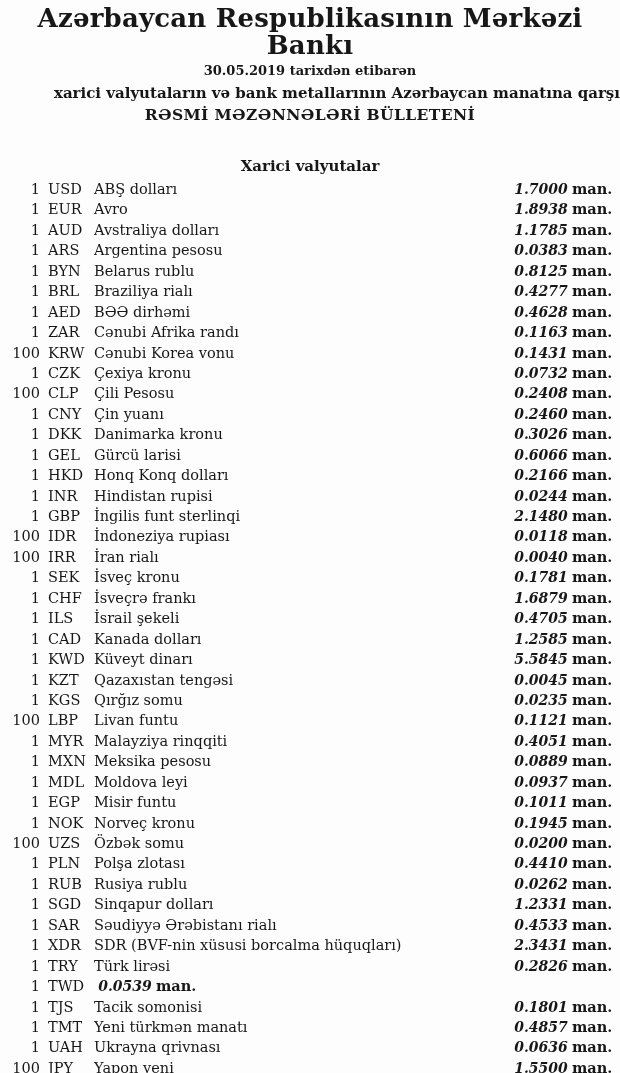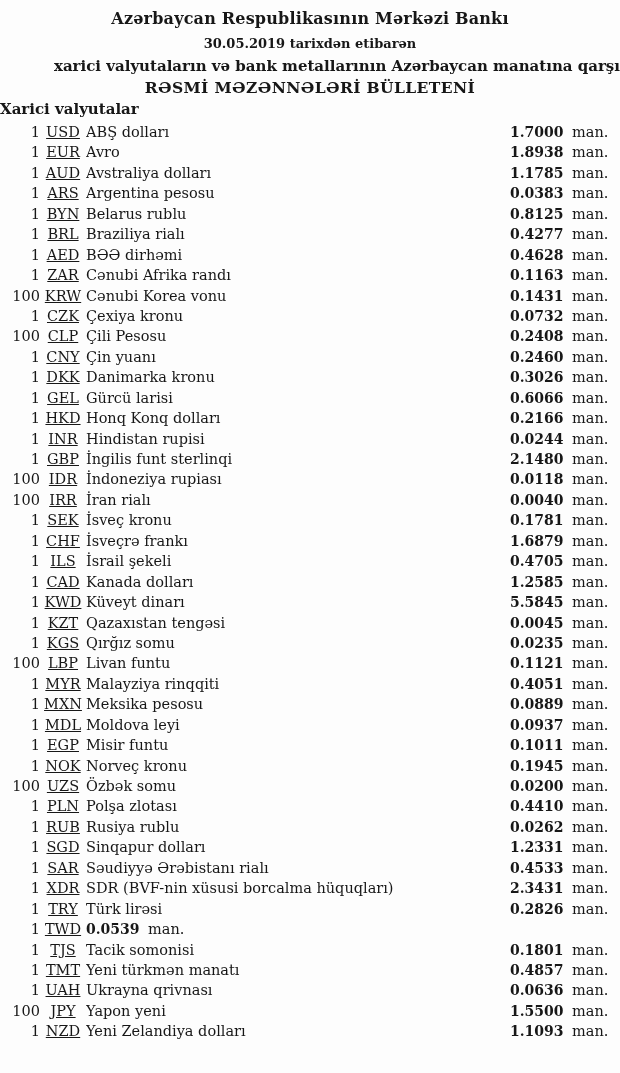--- a/index.html
+++ b/index.html
@@ -12,21 +12,21 @@
     background: #fdfdfd;
     color: #171717;
     font-family: "DejaVu Serif", "Liberation Serif", serif;
     overflow: hidden;
   }
   .doc-header {
     text-align: center;
     padding-top: 5px;
   }
   .bank-title {
-    font-size: 16px;
+    font-size: 26px;
     font-weight: bold;
     line-height: 27px;
     letter-spacing: 0.2px;
   }
   .date-line {
     font-size: 13px;
     font-weight: bold;
     line-height: 23px;
   }
   .scope-line {
@@ -35,21 +35,22 @@
     line-height: 22px;
     text-align: right;
   }
   .bulletin-title {
     font-size: 15.5px;
     font-weight: bold;
     line-height: 22px;
     letter-spacing: 0.4px;
   }
   .section-title {
-    text-align: left;
+    margin-top: 30px;
+    text-align: center;
     font-size: 15px;
     font-weight: bold;
     line-height: 20px;
   }
   .rates-table {
     margin-top: 3px;
   }
   .rate-row {
     display: flex;
     height: 20.45px;
@@ -57,41 +58,42 @@
     font-size: 14.5px;
     white-space: nowrap;
   }
   .cell-qty {
     width: 40px;
     text-align: right;
     flex: 0 0 auto;
   }
   .cell-code {
     width: 46px;
-    margin-left: 0;
-    text-align: center;
+    margin-left: 8px;
+    text-align: left;
     flex: 0 0 auto;
-    text-decoration: underline;
   }
   .cell-name {
     flex: 1 1 auto;
     overflow: hidden;
   }
   .cell-rate {
     width: 62px;
-    text-align: left;
-    font-weight: bold;
+    text-align: center;
+    font-weight: bold;
+    font-style: italic;
     font-size: 14px;
     flex: 0 0 auto;
   }
   .cell-unit {
     width: 48px;
     padding-left: 0;
     box-sizing: border-box;
     flex: 0 0 auto;
+    font-weight: bold;
   }
 </style>
 </head>
 <body>
 
 <div class="doc-header">
   <div class="bank-title">Azərbaycan Respublikasının Mərkəzi Bankı</div>
   <div class="date-line">30.05.2019 tarixdən etibarən</div>
   <div class="scope-line">xarici valyutaların və bank metallarının Azərbaycan manatına qarşı</div>
   <div class="bulletin-title">RƏSMİ MƏZƏNNƏLƏRİ BÜLLETENİ</div>

